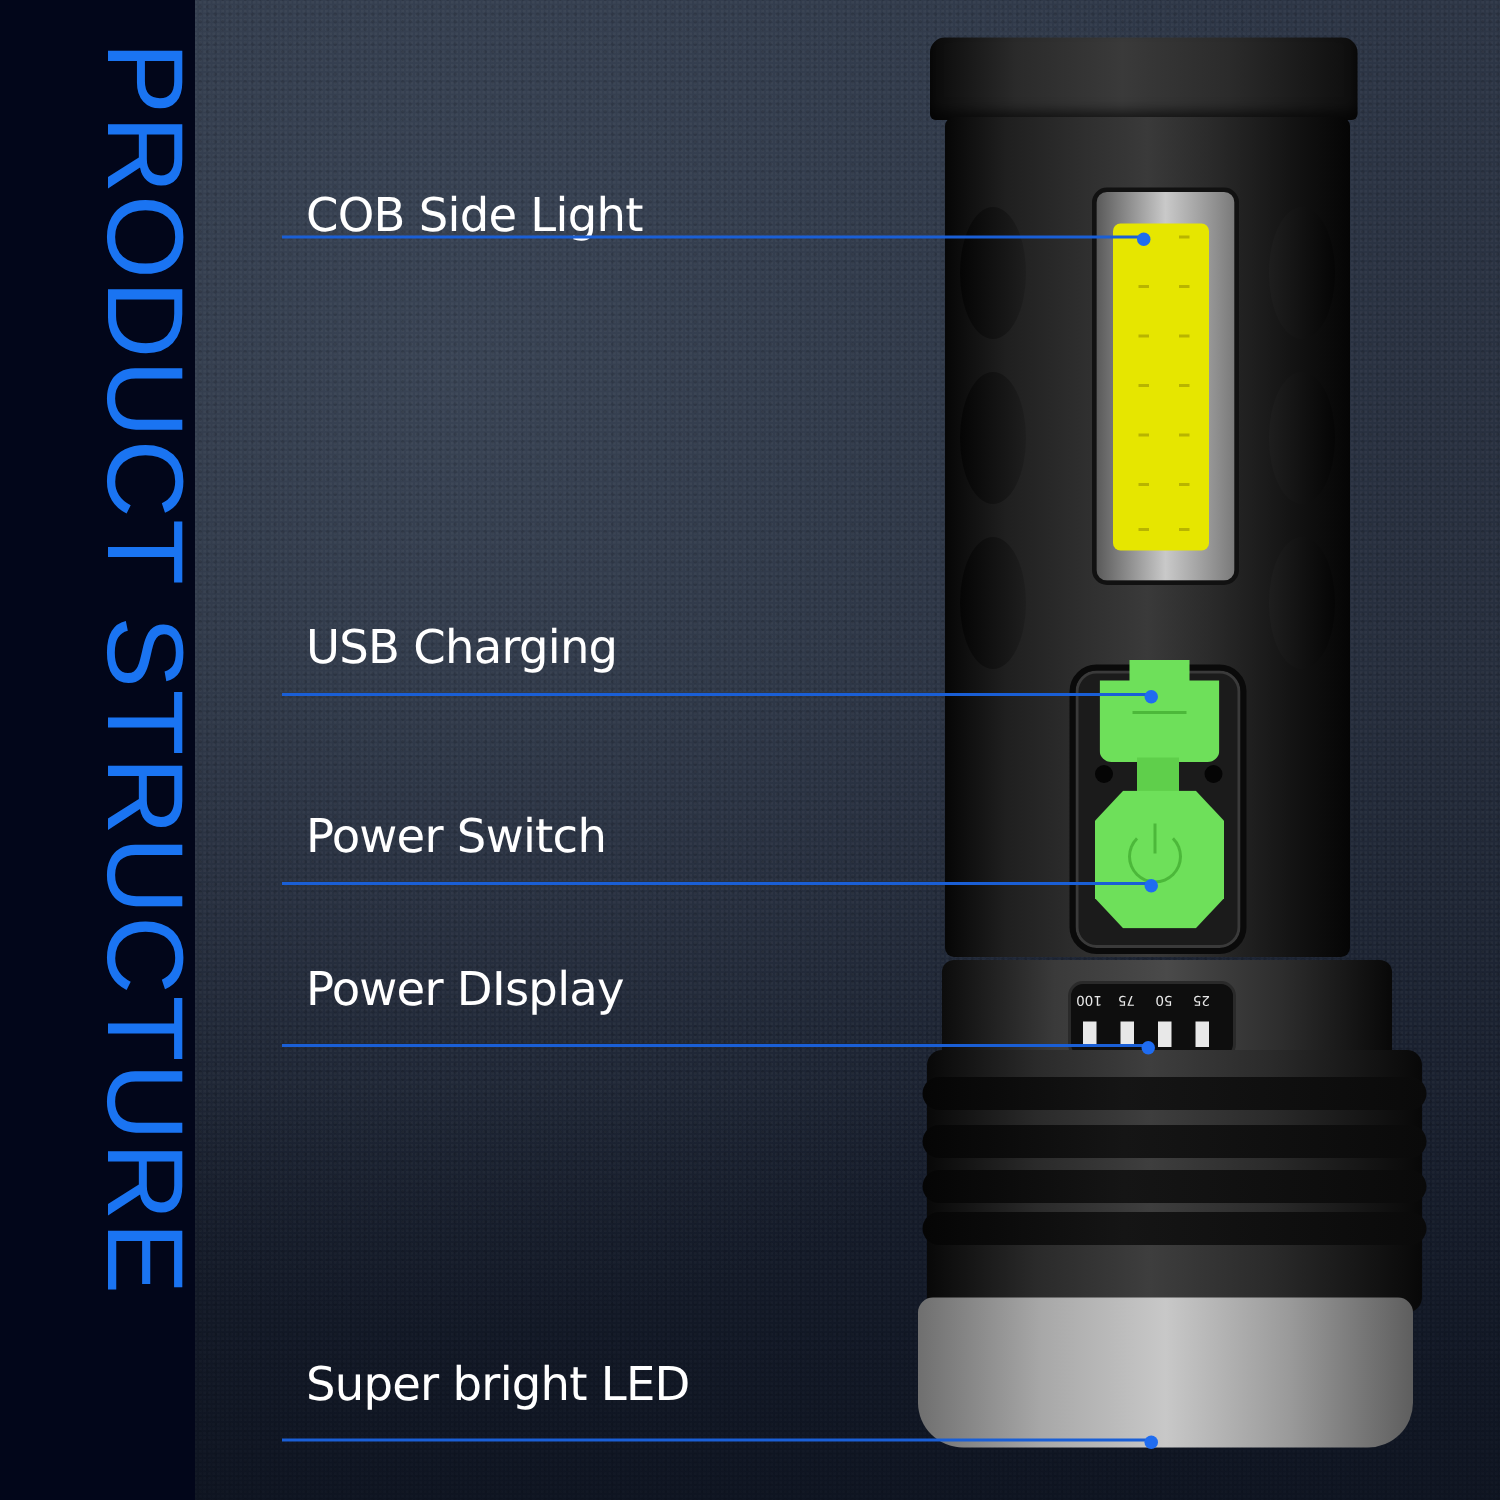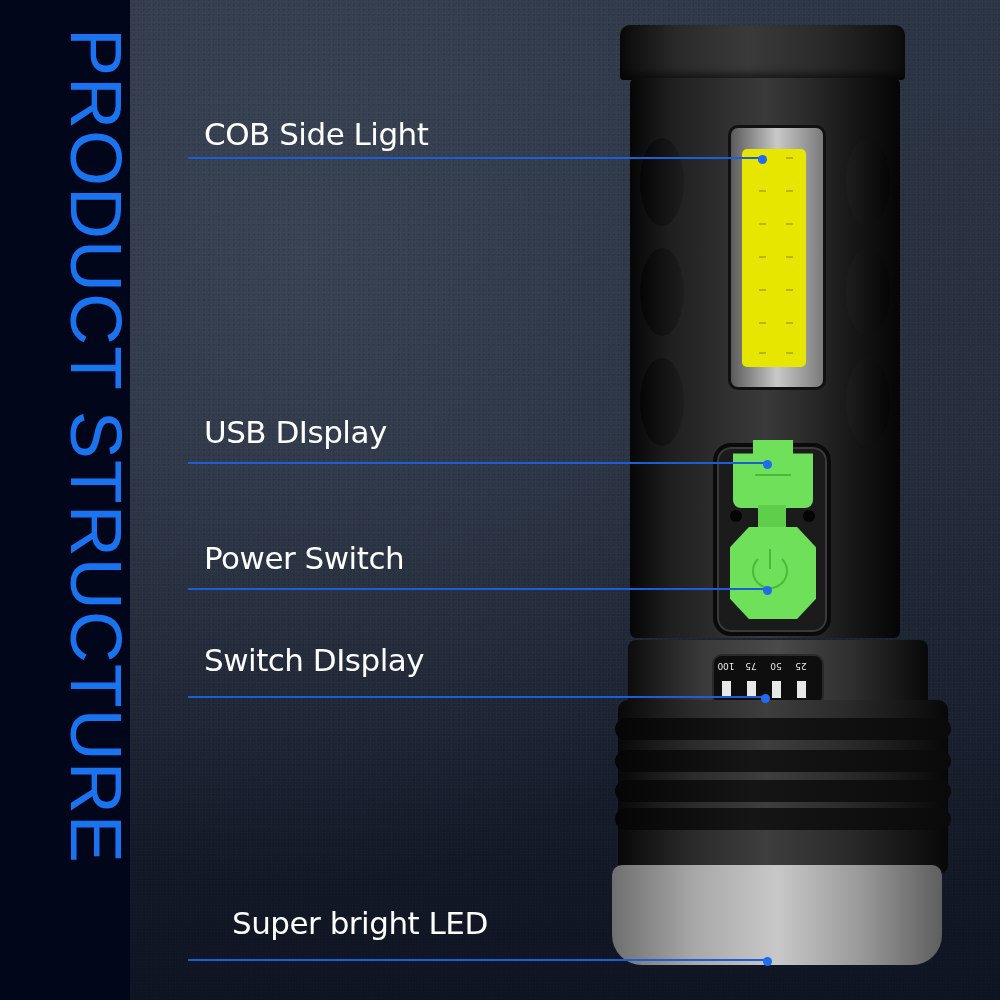--- a/index.html
+++ b/index.html
@@ -209,40 +209,40 @@
 
   <div class="fl-head"></div>
   <div class="fl-ring" style="top:718px;"></div>
   <div class="fl-ring" style="top:750px;"></div>
   <div class="fl-ring" style="top:780px;"></div>
   <div class="fl-ring" style="top:808px;"></div>
   <div class="fl-bezel"></div>
 </div>
 
 <div class="callout" style="top:110px;">
-  <span class="callout-label" style="top:6px;">COB Side Light</span>
+  <span class="callout-label" style="top:16px;">COB Side Light</span>
   <span class="callout-line" style="top:47px;width:574px;"></span>
   <span class="callout-dot" style="top:48px;left:570px;"></span>
 </div>
 
 <div class="callout" style="top:414px;">
-  <span class="callout-label" style="top:0;">USB DIsplay</span>
+  <span class="callout-label" style="top:0;">USB Charging</span>
   <span class="callout-line" style="top:48px;width:578px;"></span>
   <span class="callout-dot" style="top:49px;left:575px;"></span>
 </div>
 
 <div class="callout" style="top:540px;">
   <span class="callout-label" style="top:0;">Power Switch</span>
   <span class="callout-line" style="top:48px;width:578px;"></span>
   <span class="callout-dot" style="top:49px;left:575px;"></span>
 </div>
 
 <div class="callout" style="top:642px;">
-  <span class="callout-label" style="top:0;">Switch DIsplay</span>
+  <span class="callout-label" style="top:0;">Power DIsplay</span>
   <span class="callout-line" style="top:54px;width:577px;"></span>
   <span class="callout-dot" style="top:55px;left:573px;"></span>
 </div>
 
 <div class="callout" style="top:905px;">
-  <span class="callout-label" style="top:0;margin-left:28px;">Super bright LED</span>
+  <span class="callout-label" style="top:0;">Super bright LED</span>
   <span class="callout-line" style="top:54px;width:578px;"></span>
   <span class="callout-dot" style="top:55px;left:575px;"></span>
 </div>
 
 </body></html>

